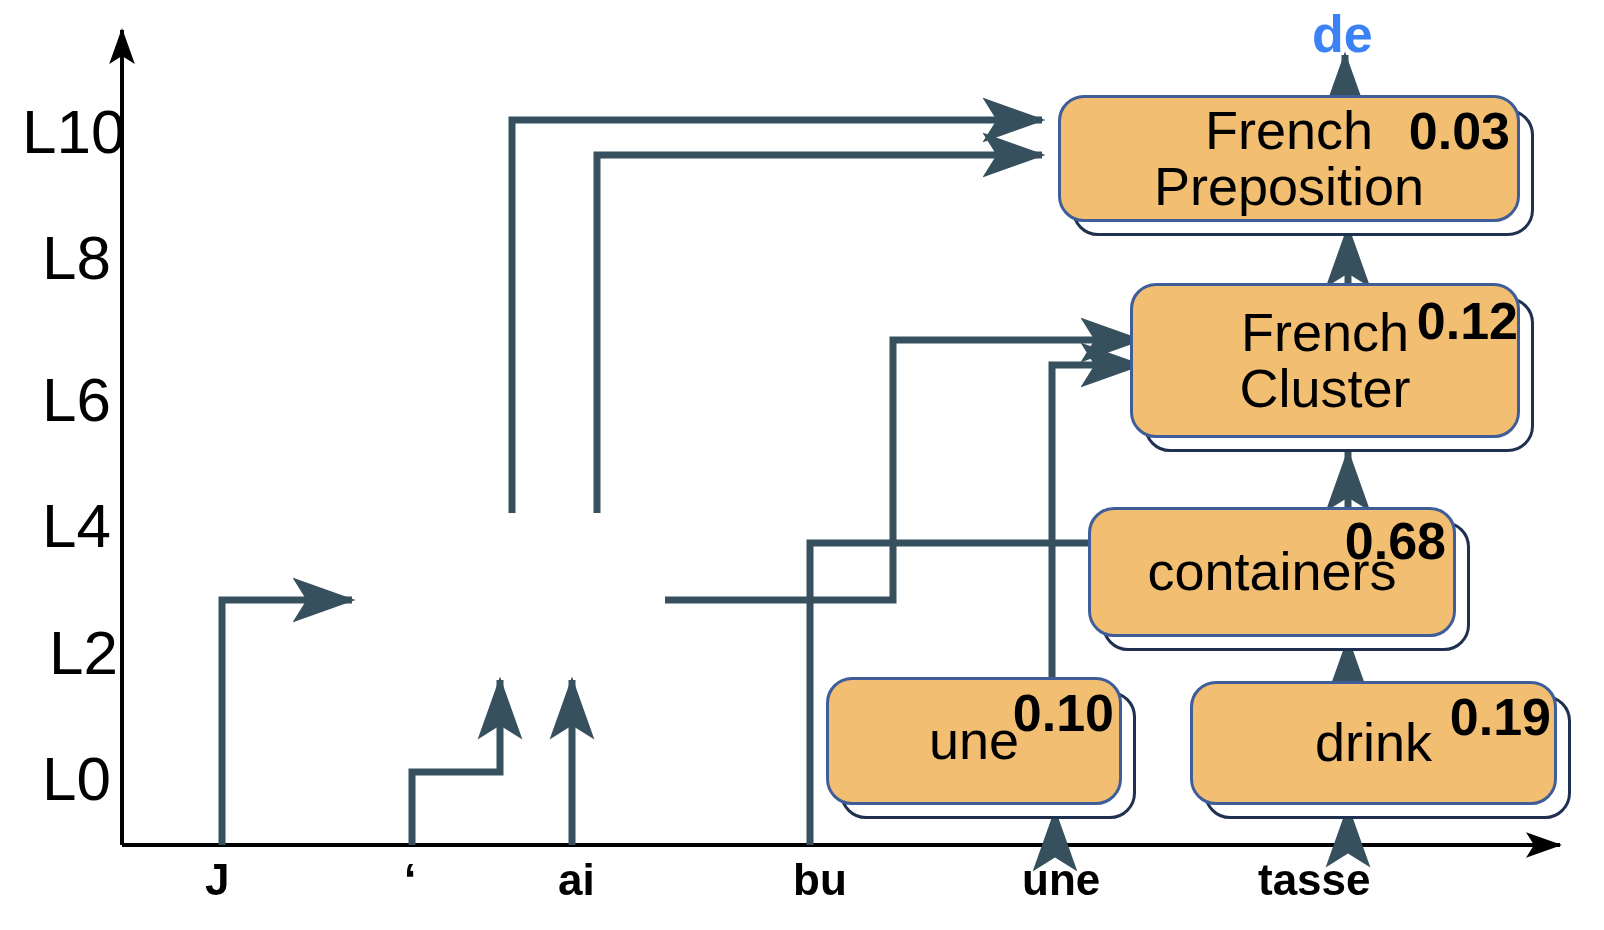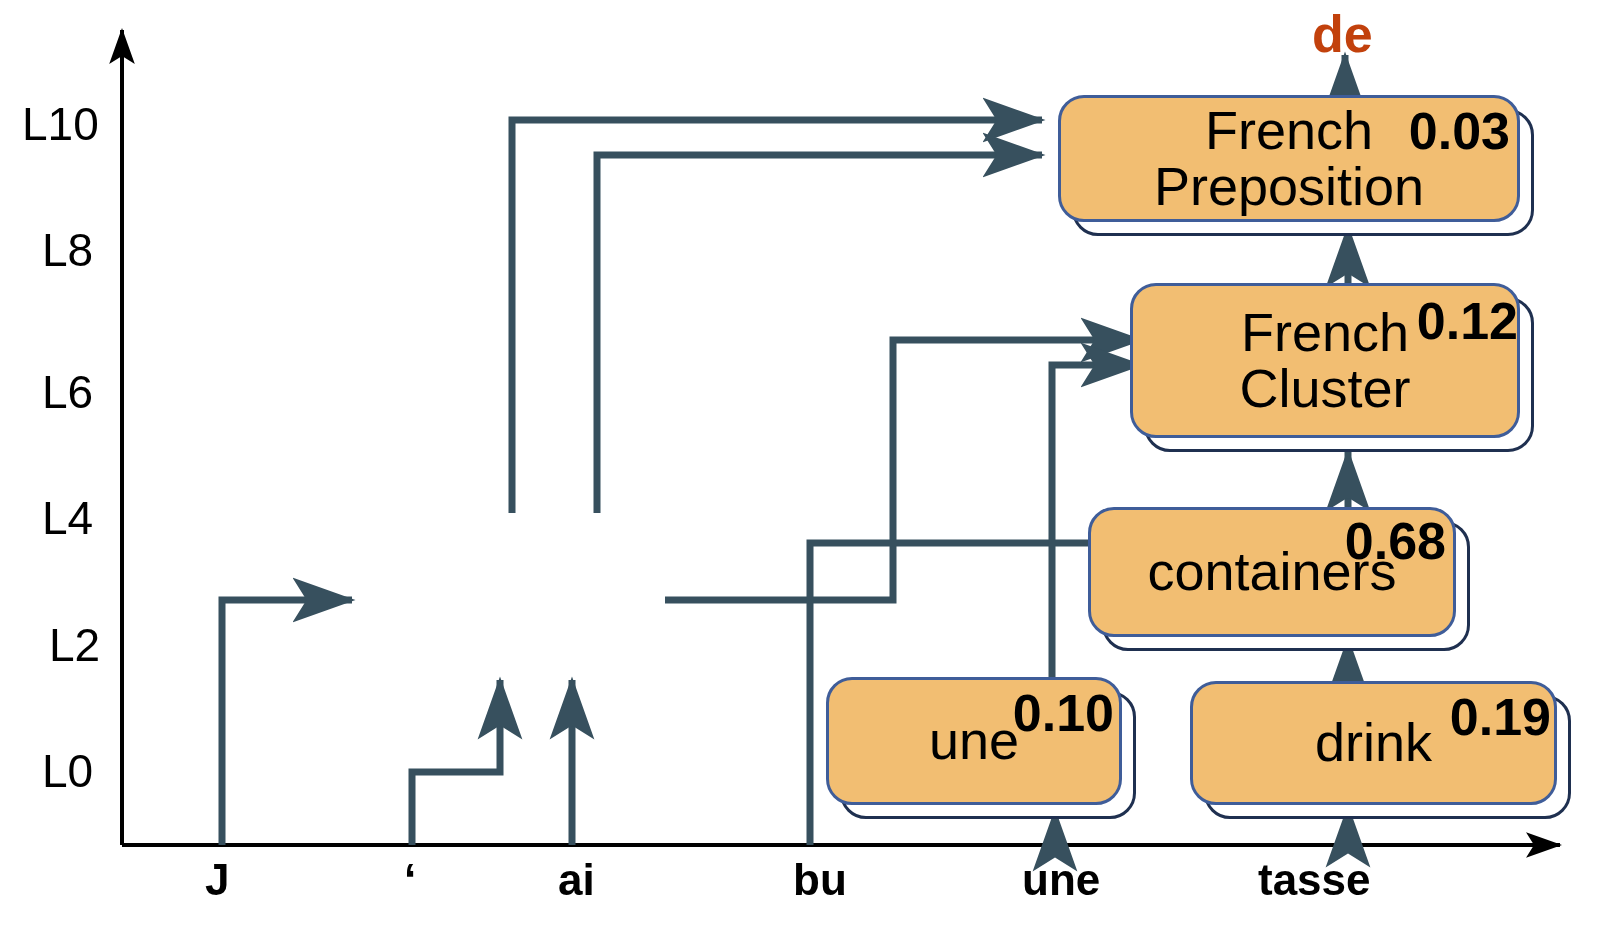--- a/index.html
+++ b/index.html
@@ -1,37 +1,37 @@
 <!DOCTYPE html>
 <html><head>
 <meta charset="utf-8">
 <style>
   html,body{margin:0;padding:0;background:#ffffff;}
   body{width:1604px;height:930px;position:relative;overflow:hidden;
        font-family:"Liberation Sans","DejaVu Sans",sans-serif;}
   #stage{position:absolute;left:0;top:0;width:1604px;height:930px;}
   svg.layer{position:absolute;left:0;top:0;width:1604px;height:930px;}
-  .axis-label{position:absolute;font-weight:400;color:#000;font-size:46px;
+  .axis-label{position:absolute;font-weight:400;color:#000;font-size:62px;
               line-height:1;white-space:nowrap;}
   .xtick-label{position:absolute;font-weight:700;color:#000;font-size:44px;
                line-height:1;white-space:nowrap;}
   .node{position:absolute;}
   .node .shadowbox{position:absolute;left:14px;top:14px;width:100%;height:100%;
                    border:3px solid #1f3050;border-radius:26px;background:#ffffff;
                    box-sizing:border-box;}
   .node .mainbox{position:absolute;left:0;top:0;width:100%;height:100%;
                  border:3px solid #3f5d99;border-radius:26px;background:#F2BE72;
                  box-sizing:border-box;}
   .node .txt{position:absolute;left:0;top:0;width:100%;height:100%;
              display:flex;align-items:center;justify-content:center;
              color:#000;font-size:54px;line-height:1.02;text-align:center;
              white-space:pre-line;}
   .node .score{position:absolute;color:#000;font-weight:700;font-size:52px;
                line-height:1;text-align:right;}
-  .out-token{position:absolute;font-weight:700;font-size:52px;color:#c2410c;
+  .out-token{position:absolute;font-weight:700;font-size:52px;color:#3b82f6;
              line-height:1;white-space:nowrap;}
 </style>
 </head>
 <body>
 
 <div id="stage">
 
   <svg class="layer" viewBox="0 0 1604 930" xmlns="http://www.w3.org/2000/svg">
     <defs>
       <marker id="arw" markerWidth="10" markerHeight="10" refX="8.5" refY="3.6" orient="auto" markerUnits="strokeWidth">

